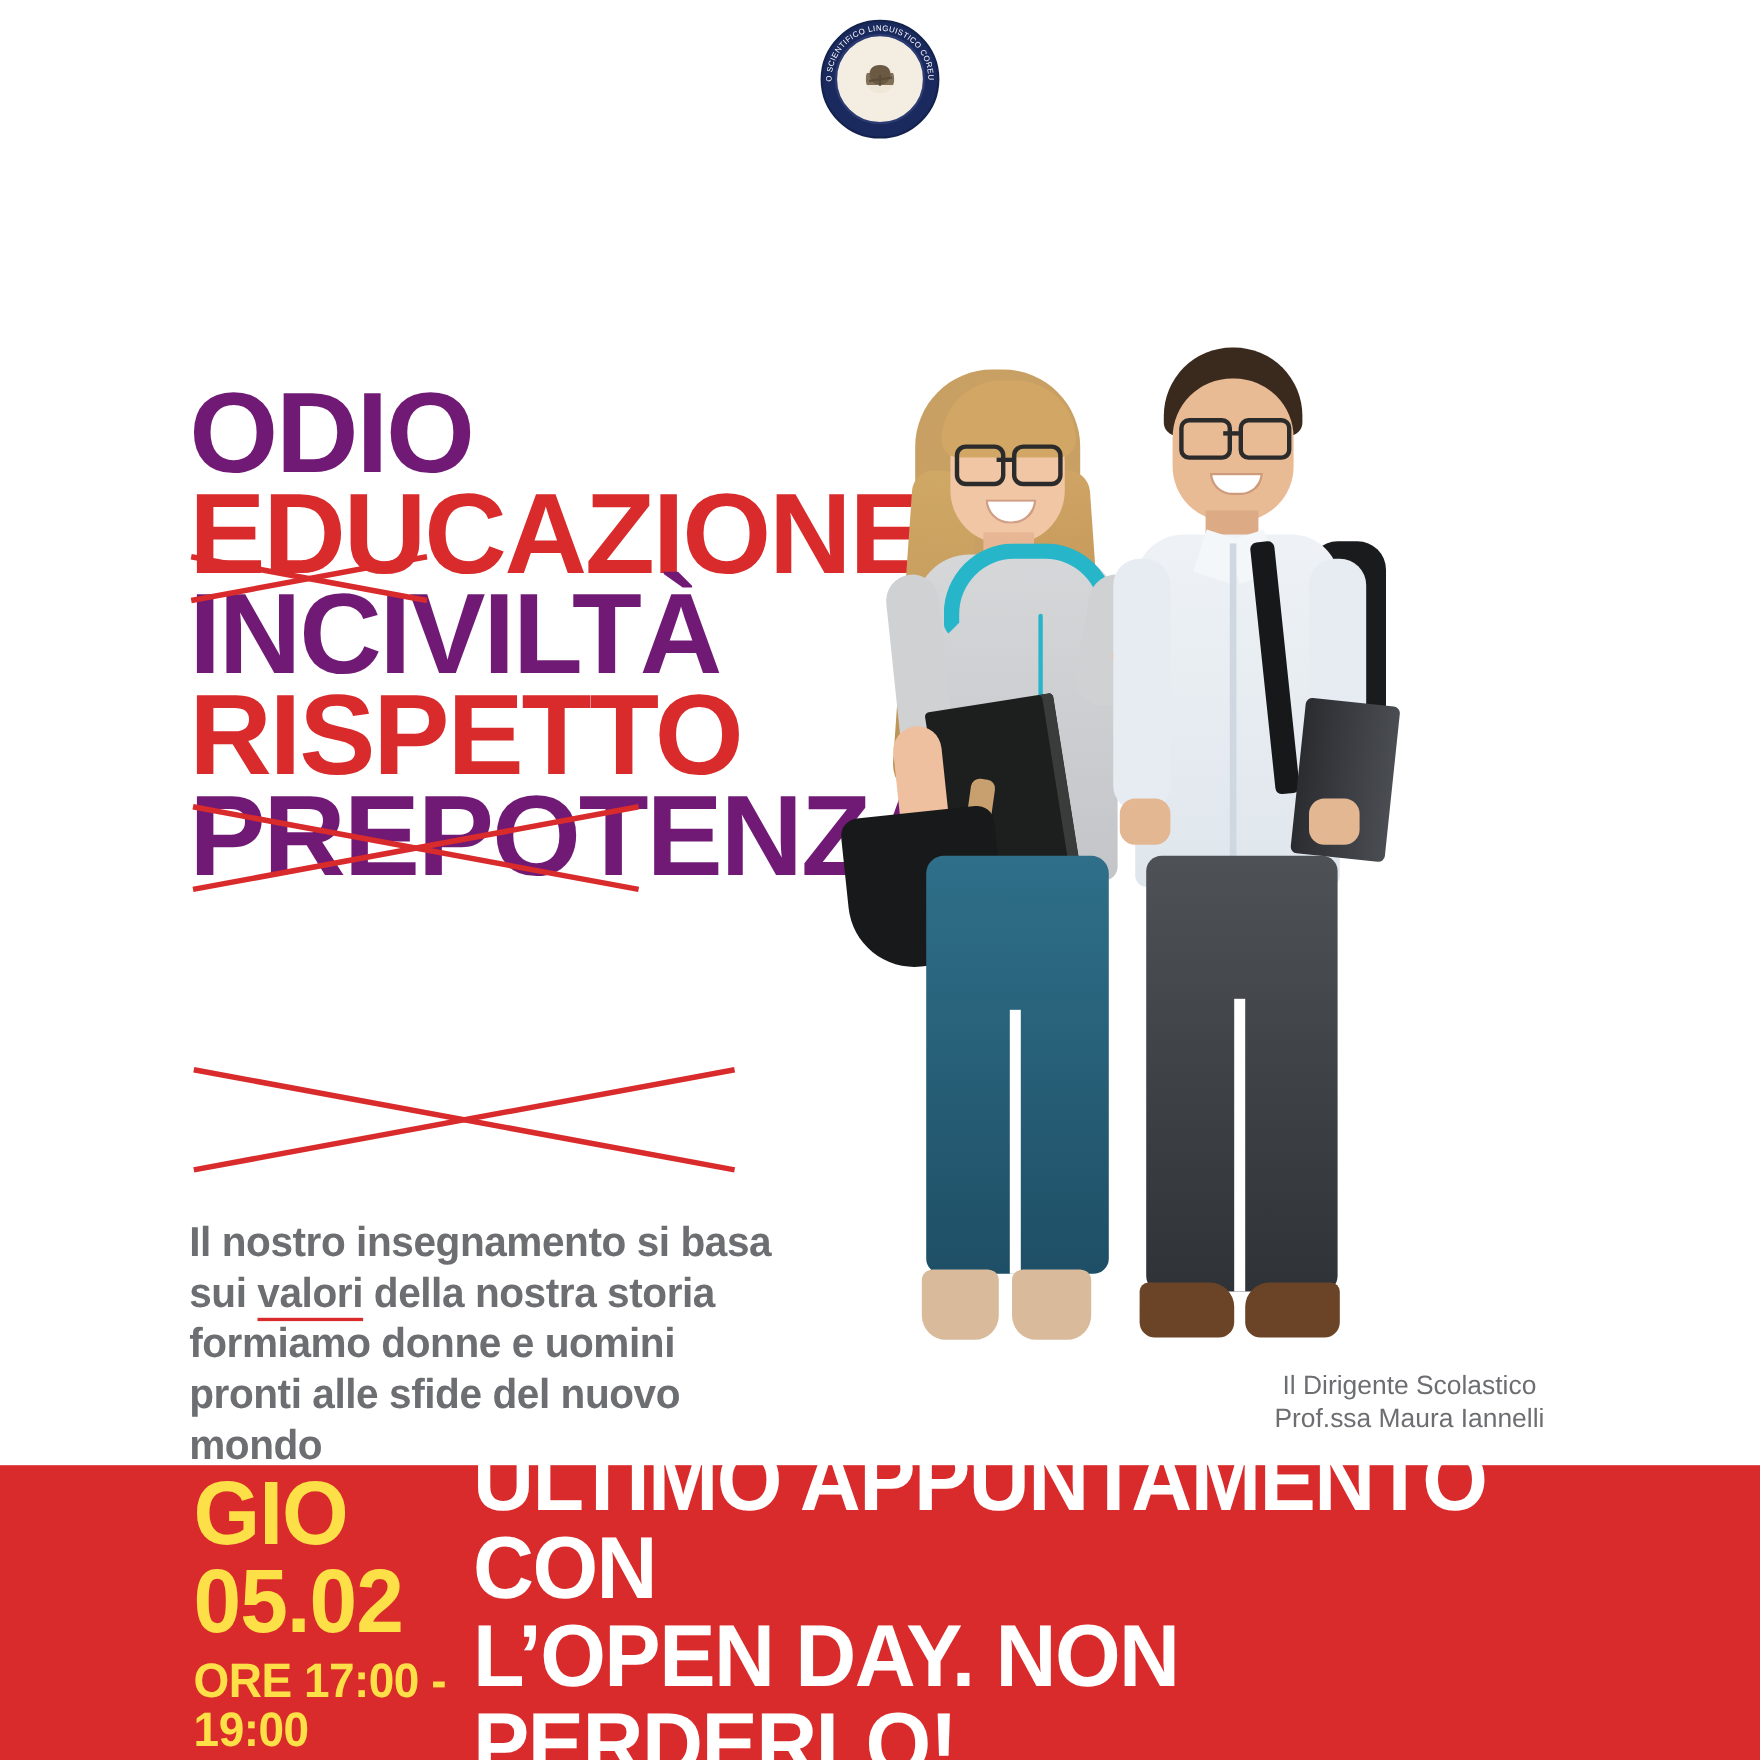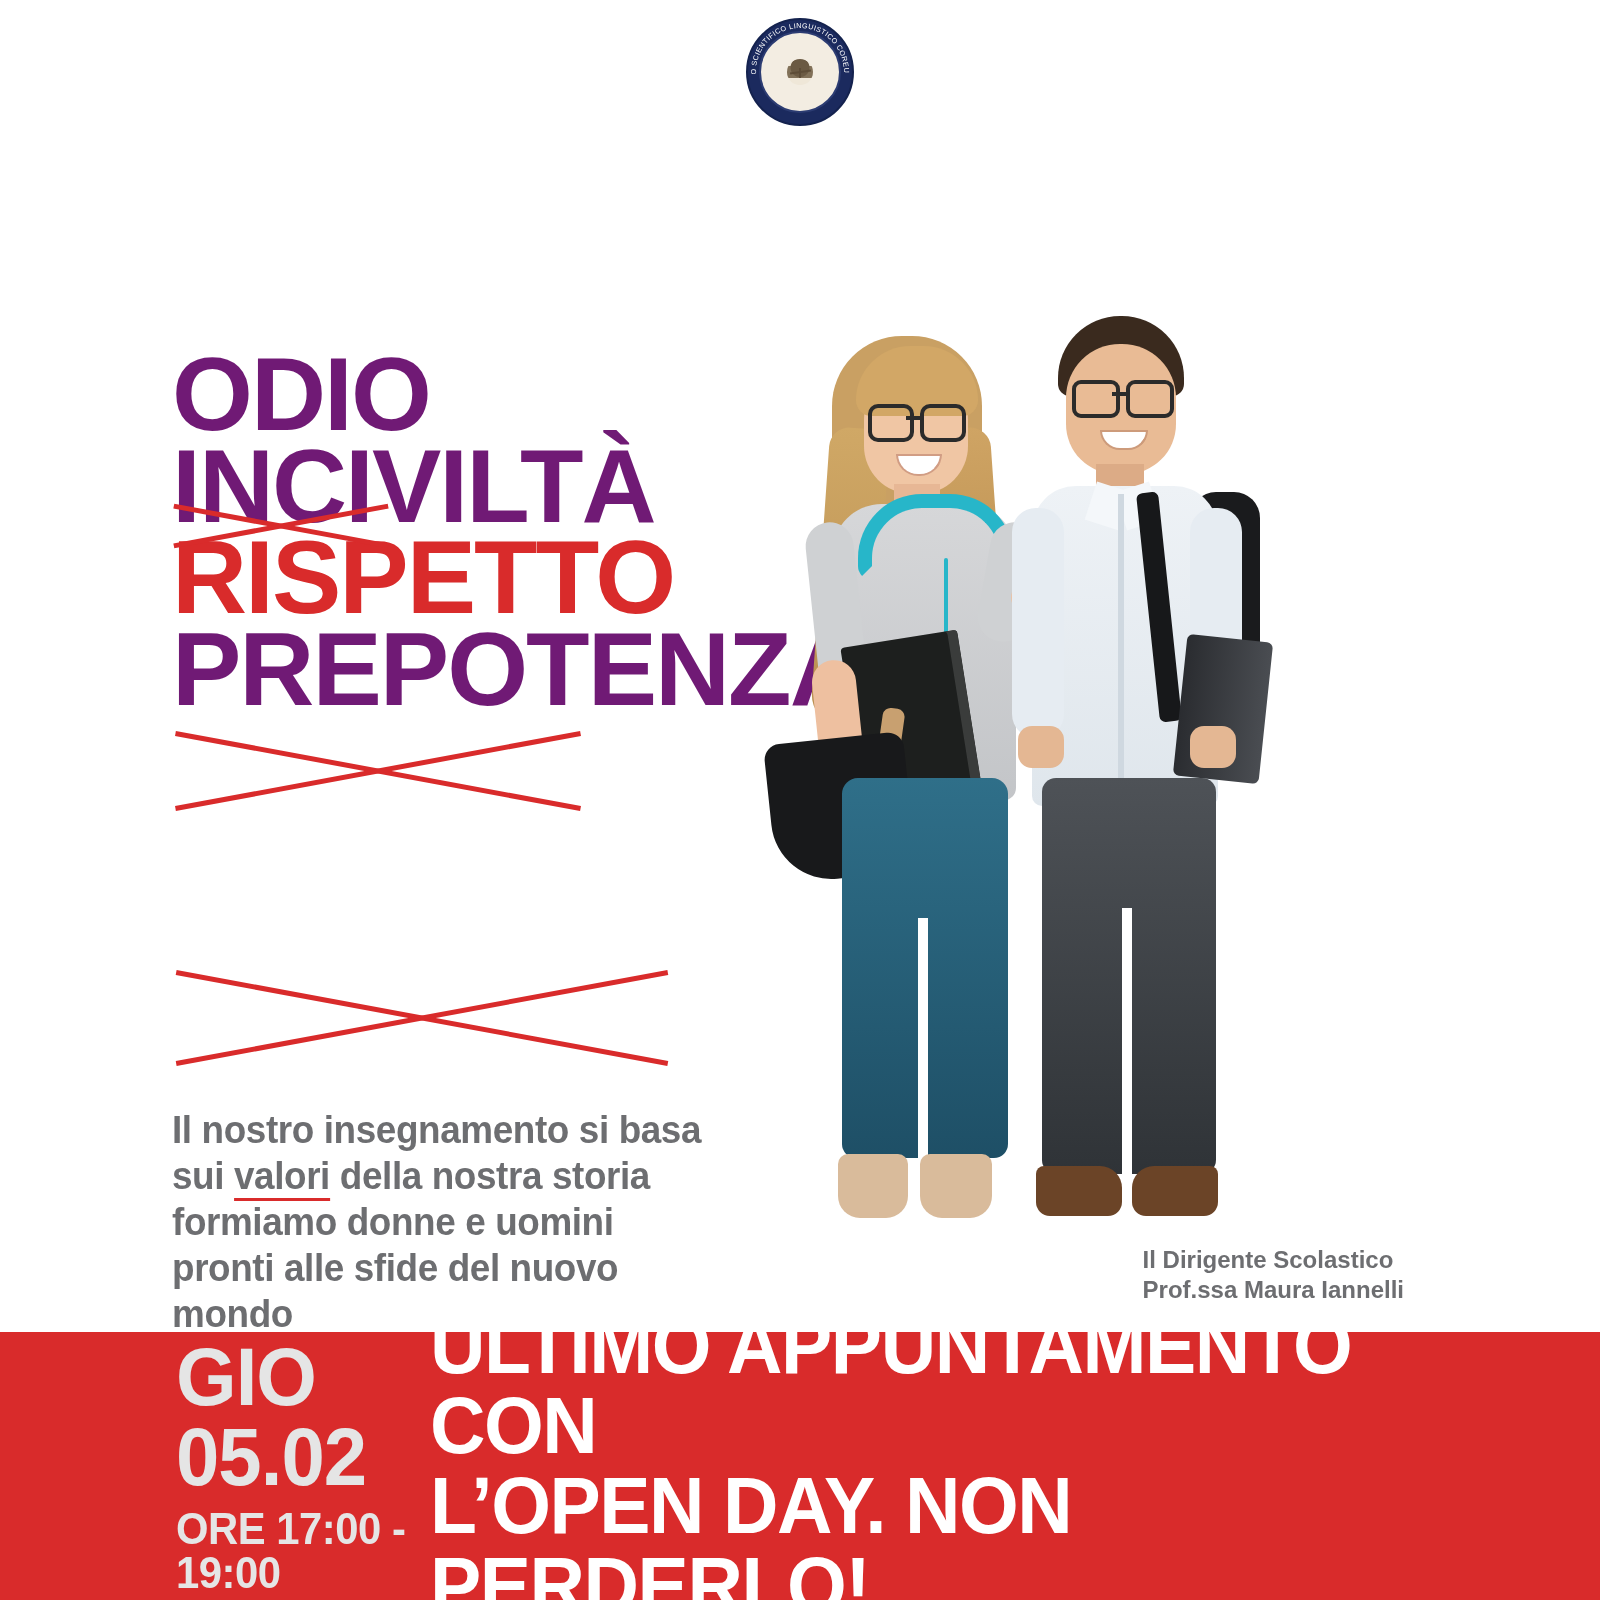--- a/index.html
+++ b/index.html
@@ -237,43 +237,44 @@
   .b-pants { left: 282px; top: 470px; width: 174px; height: 396px; background: linear-gradient(to bottom,#4e5257,#2f3337); border-radius: 14px; }
   .b-pants-gap { left: 362px; top: 600px; width: 10px; height: 266px; background:#ffffff; }
   .b-shoe-l { left: 276px; top: 858px; width: 86px; height: 50px; background:#6b4427; border-radius: 8px 22px 14px 14px; }
   .b-shoe-r { left: 372px; top: 858px; width: 86px; height: 50px; background:#6b4427; border-radius: 22px 8px 14px 14px; }
 
   
   .signature {
     position: absolute;
     right: 196px;
     bottom: 296px;
-    font-family: "Liberation Sans Narrow", "Liberation Sans", sans-serif;
-    font-weight: bold;
+    text-align: center;
+    font-family: "Liberation Sans Narrow", "Liberation Sans", sans-serif;
+    font-weight: normal;
     font-size: 24px;
     line-height: 1.22;
     color: #6d6e71;
   }
 
   
   .band {
     position: absolute;
     left: 0;
     bottom: 0;
     width: 100%;
     height: 268px;
     background: #d92b2b;
     display: flex;
     align-items: center;
   }
   .band-left {
     width: 430px;
     padding-left: 176px;
     box-sizing: border-box;
-    color: #e5e5e5;
+    color: #fde047;
   }
   .band-date {
     font-family: "Liberation Sans Narrow", "Liberation Sans", sans-serif;
     font-weight: bold;
     font-size: 82px;
     line-height: 0.98;
     letter-spacing: -1px;
     transform: scaleX(0.95);
     transform-origin: left center;
   }
@@ -319,20 +320,21 @@
       </svg>
     </div>
     <div class="logo-inner">
       <div class="logo-figure"></div>
     </div>
   </div>
 
 
   <div class="slogan">
     <span class="word neg w-odio">ODIO</span>
+    <span class="word pos w-educazione">EDUCAZIONE</span>
     <span class="word neg w-incivilta">INCIVILTÀ</span>
     <span class="word pos w-rispetto">RISPETTO</span>
     <span class="word neg w-prepotenza">PREPOTENZA</span>
   </div>
 
   <div class="cross cross-odio">
       <span class="a"></span>
       <span class="b"></span>
     </div>
   <div class="cross cross-incivilta">

